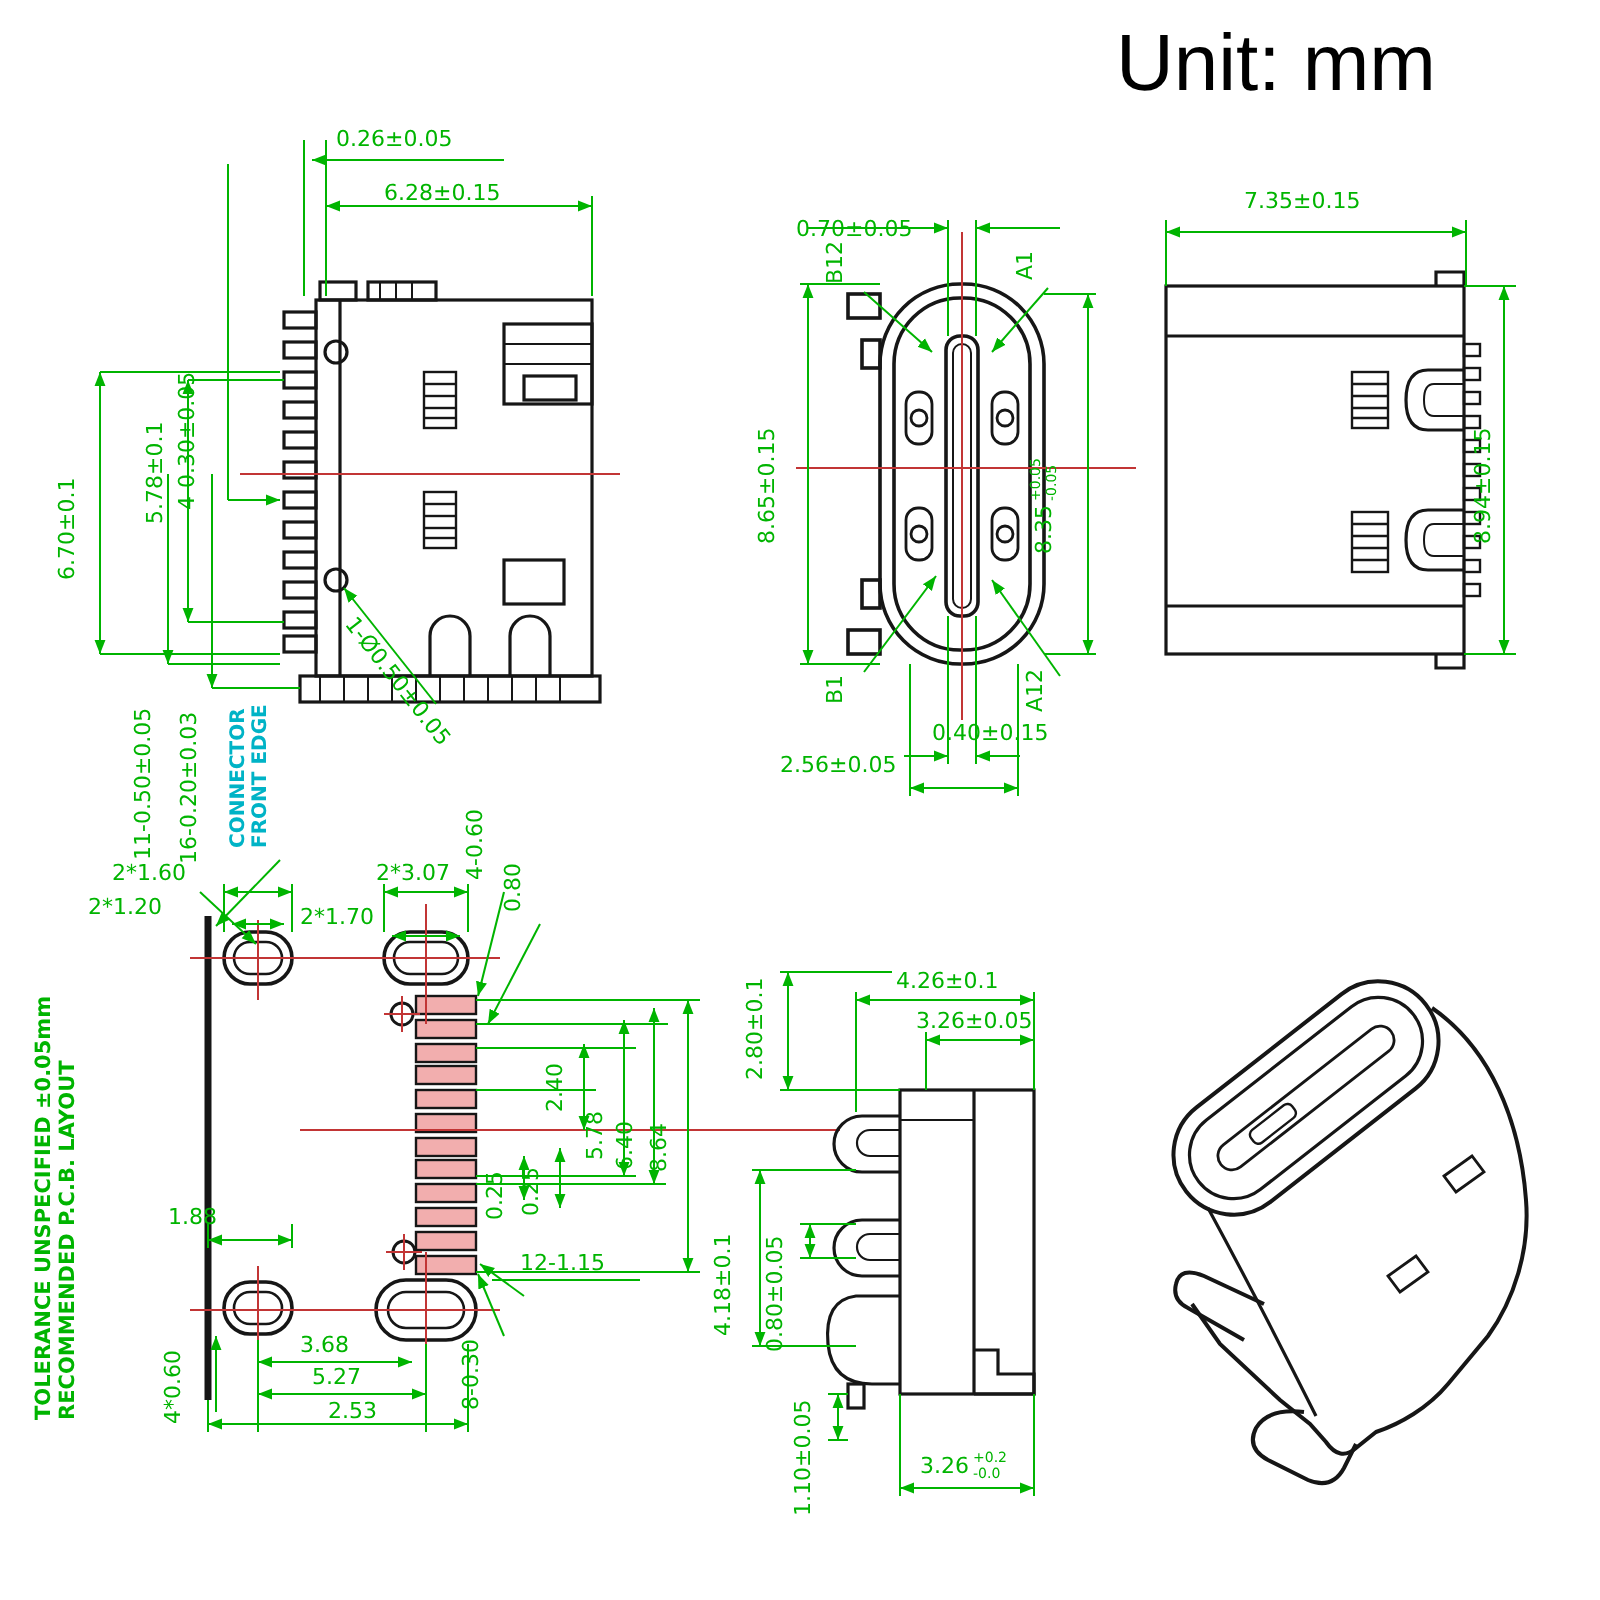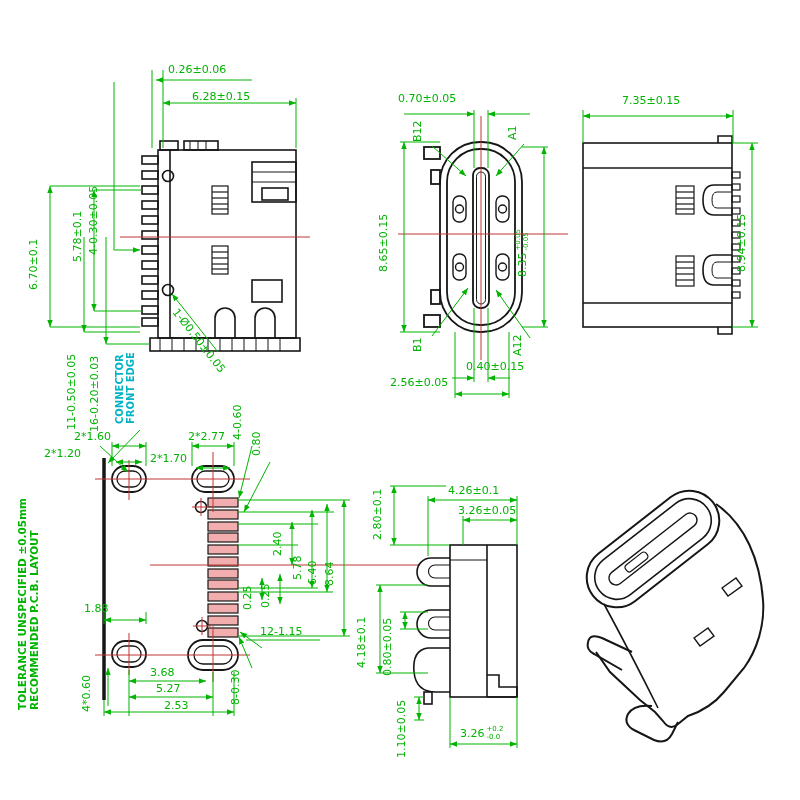--- a/index.html
+++ b/index.html
@@ -336,35 +336,36 @@
     <rect x="-76" y="-30" width="152" height="60" rx="30" transform="translate(653,549) rotate(-38)" fill="#ffffff"></rect>
     <rect x="-68" y="-22" width="136" height="44" rx="22" transform="translate(653,549) rotate(-38)" stroke-width="1.6"></rect>
     <rect x="-54" y="-7" width="108" height="14" rx="7" transform="translate(653,549) rotate(-38)" stroke-width="1.4"></rect>
     <rect x="-34" y="-4" width="26" height="8" rx="3" transform="translate(653,549) rotate(-38)" stroke-width="1.2"></rect>
     <path d="M604,604 C630,652 645,682 658,708" stroke-width="1.6"></path>
     <path d="M722,588 l14,-10 l6,8 l-14,10 z" stroke-width="1.4"></path>
     <path d="M694,638 l14,-10 l6,8 l-14,10 z" stroke-width="1.4"></path>
   </g>
 </svg>
 
-
-<span class="lb" style="left:168px;top:63px">0.26±0.06</span>
+<span class="unit">Unit: mm</span>
+
+<span class="lb" style="left:168px;top:63px">0.26±0.05</span>
 <span class="lb" style="left:192px;top:90px">6.28±0.15</span>
 <span class="lb v" style="left:100px;top:242px">4-0.30±0.05</span>
 <span class="lb v" style="left:84px;top:249px">5.78±0.1</span>
 <span class="lb v" style="left:40px;top:277px">6.70±0.1</span>
 <span class="lb v" style="left:78px;top:417px">11-0.50±0.05</span>
 <span class="lb v" style="left:101px;top:419px">16-0.20±0.03</span>
 <span class="lb diag" style="left:180px;top:306px">1-Ø0.50±0.05</span>
 <div class="lb v cyn" style="left:136px;top:402px">
   <div>CONNECTOR</div>
   <div>FRONT EDGE</div>
 </div>
 
-<span class="lb" style="left:398px;top:92px">0.70±0.05</span>
+<span class="lb" style="left:398px;top:108px">0.70±0.05</span>
 <span class="lb v" style="left:424px;top:129px">B12</span>
 <span class="lb v" style="left:519px;top:127px">A1</span>
 <span class="lb v" style="left:424px;top:339px">B1</span>
 <span class="lb v" style="left:524px;top:343px">A12</span>
 <span class="lb v" style="left:390px;top:259px">8.65±0.15</span>
 <span class="lb v" style="left:530px;top:262px">
   <span>8.35</span><span class="tol">
         <i>+0.05</i>
         <i>-0.05</i>
       </span>
@@ -372,23 +373,23 @@
 <span class="lb" style="left:466px;top:360px">0.40±0.15</span>
 <span class="lb" style="left:390px;top:376px">2.56±0.05</span>
 
 <span class="lb" style="left:622px;top:94px">7.35±0.15</span>
 <span class="lb v" style="left:748px;top:259px">8.94±0.15</span>
 
 <div class="lb v grn-note" style="left:40px;top:686px">
   <div>TOLERANCE UNSPECIFIED ±0.05mm</div>
   <div>RECOMMENDED  P.C.B.  LAYOUT</div>
 </div>
-<span class="lb" style="left:74px;top:430px">2*1.60</span>
+<span class="lb" style="left:56px;top:430px">2*1.60</span>
 <span class="lb" style="left:44px;top:447px">2*1.20</span>
-<span class="lb" style="left:188px;top:430px">2*2.77</span>
+<span class="lb" style="left:188px;top:430px">2*3.07</span>
 <span class="lb" style="left:150px;top:452px">2*1.70</span>
 <span class="lb v" style="left:244px;top:427px">4-0.60</span>
 <span class="lb v" style="left:263px;top:443px">0.80</span>
 <span class="lb v" style="left:284px;top:543px">2.40</span>
 <span class="lb v" style="left:304px;top:567px">5.78</span>
 <span class="lb v" style="left:319px;top:572px">6.40</span>
 <span class="lb v" style="left:336px;top:573px">8.64</span>
 <span class="lb v" style="left:254px;top:597px">0.25</span>
 <span class="lb v" style="left:272px;top:595px">0.25</span>
 <span class="lb" style="left:260px;top:625px">12-1.15</span>

